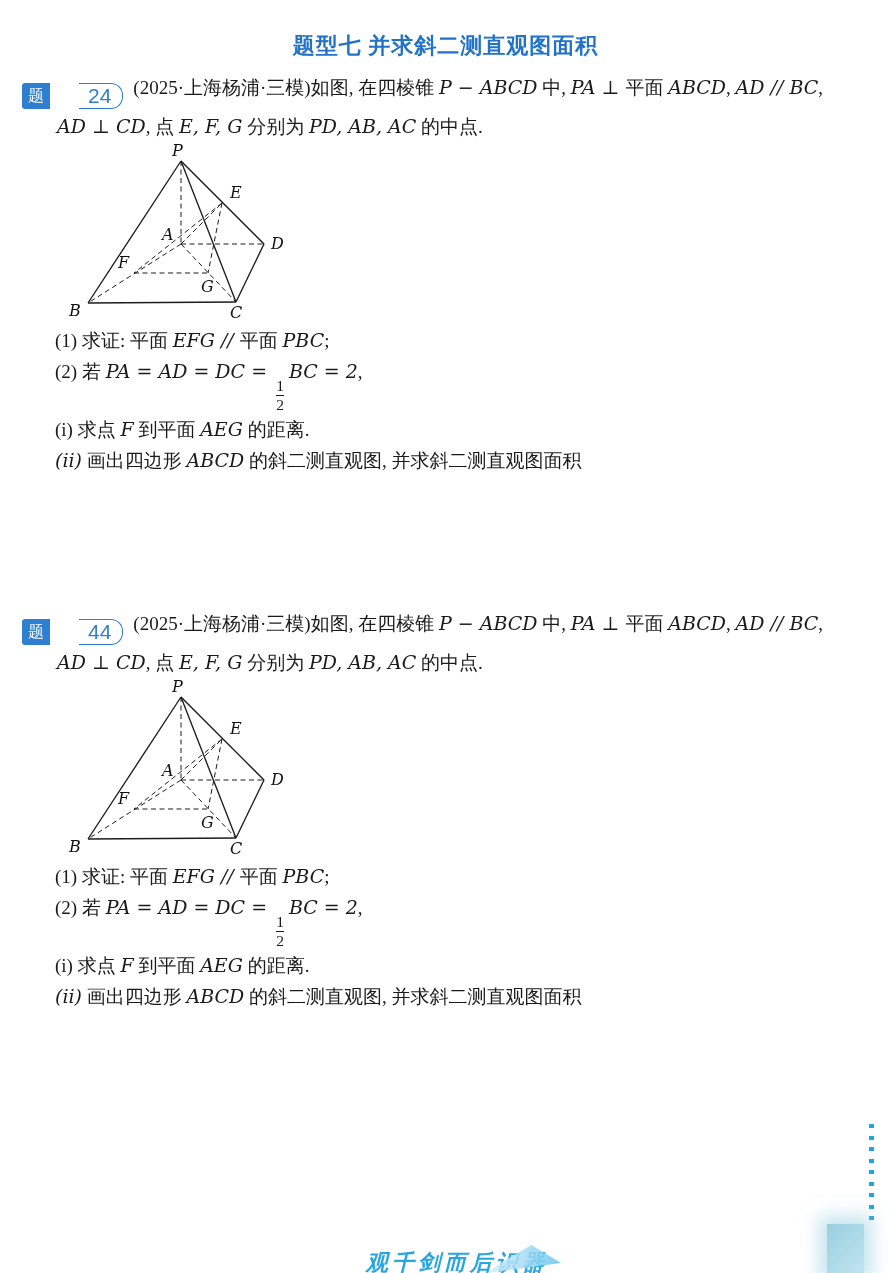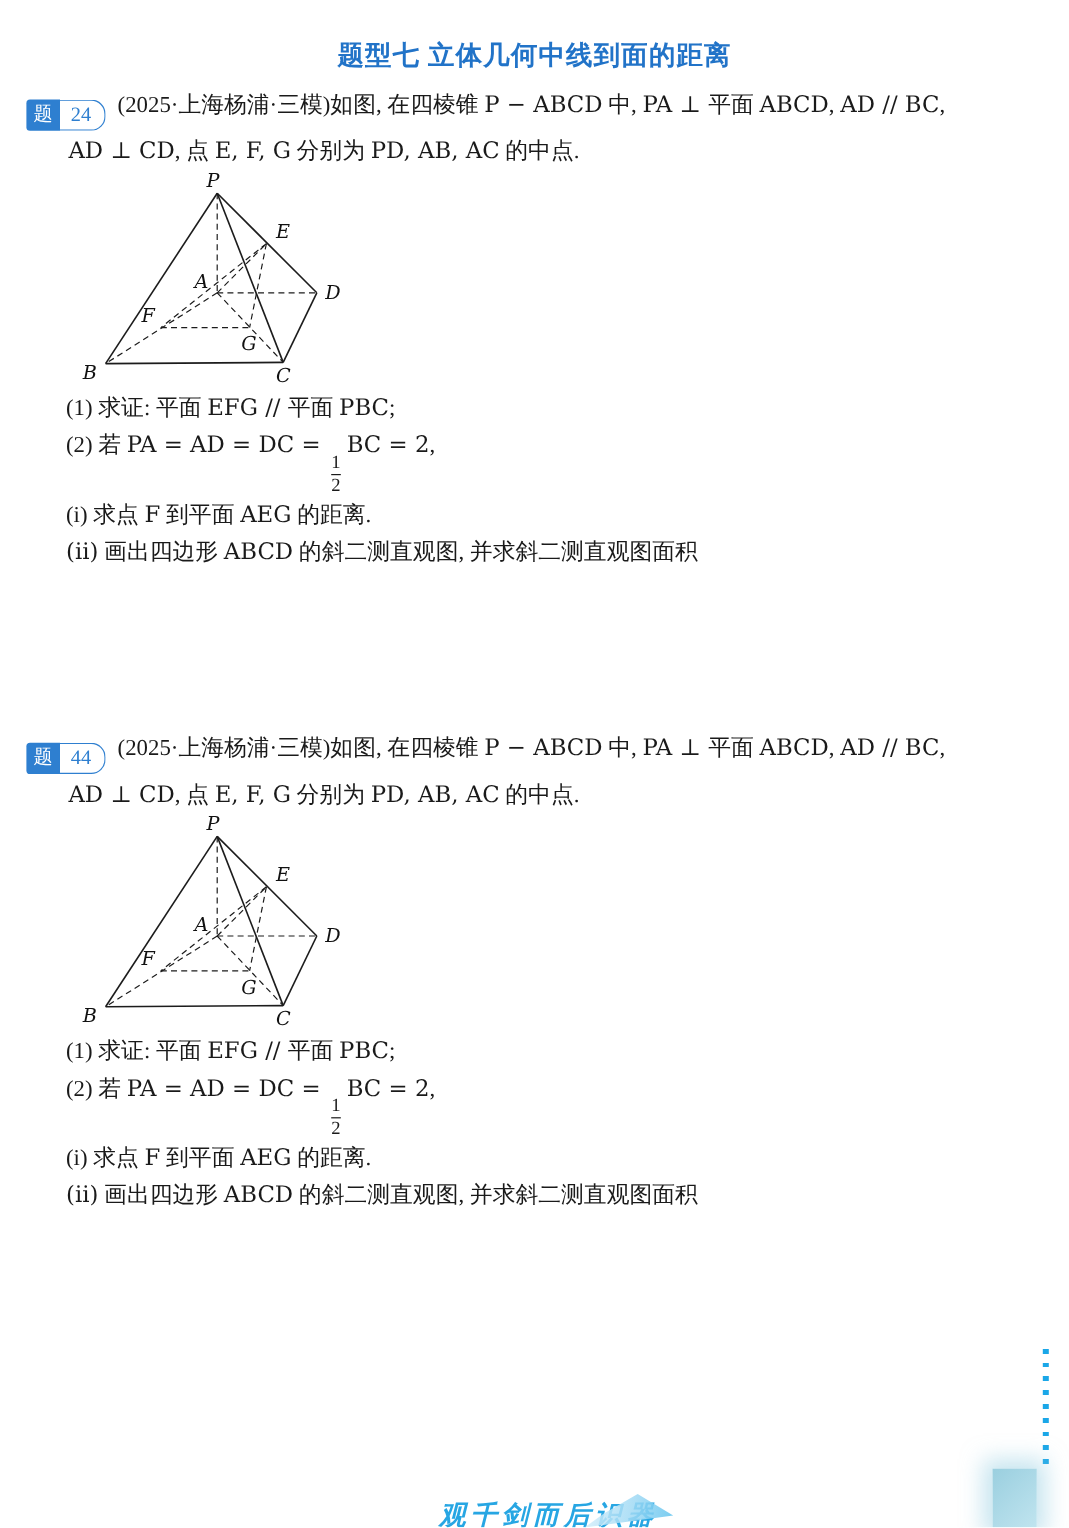--- a/index.html
+++ b/index.html
@@ -7,38 +7,39 @@
     position:relative;width:891px;height:1273px;background:#ffffff;
     font-family:"Liberation Serif","DejaVu Serif",serif;color:#1a1a1a;overflow:hidden;
   }
   .title{
     position:absolute;top:30px;left:0;width:100%;text-align:center;
     font-size:22px;line-height:32px;font-weight:bold;color:#2173C8;
     font-family:"Liberation Serif","DejaVu Serif",serif;letter-spacing:1px;
   }
   .problem{position:absolute;left:22px;width:848px;font-size:19px;}
   .line{line-height:30px;}
-  .m{font-family:"DejaVu Serif","Liberation Serif",serif;}
+  .m{font-style:italic;font-family:"DejaVu Serif","Liberation Serif",serif;}
   .stmt2{margin:2px 0 0 35px;}
   .fig{display:block;margin:2px 0 0 33px;}
   .q{margin:2px 0 0 33px;line-height:29px;}
 
   .badge{
     display:inline-flex;height:26px;vertical-align:-7px;margin-right:10px;
     font-family:"Liberation Sans","DejaVu Sans",sans-serif;
   }
   .badge-ti{
     width:28px;background:#2E7FD0;color:#ffffff;font-size:16px;
     display:flex;align-items:center;justify-content:center;border-radius:3px 0 0 3px;
   }
   .badge-num{
     box-sizing:border-box;border:1.6px solid #2E7FD0;border-left:none;color:#2E7FD0;
-    font-size:17px;display:flex;align-items:center;justify-content:center;
+    font-size:21px;display:flex;align-items:center;justify-content:center;
     border-radius:0 12px 12px 0;padding:0 11px 0 9px;background:#fff;
-    font-family:Liberation Serif, serif;
+    font-family:Liberation Sans, sans-serif;
+    margin-left:29px;
   }
 
   .frac{
     display:inline-flex;flex-direction:column;align-items:center;
     vertical-align:-13px;margin:0 5px 0 3px;font-size:15.5px;line-height:16px;font-style:normal;
   }
   .frac .fbar{height:0;border-top:1.3px solid #1a1a1a;align-self:stretch;margin:1px 0;}
 
   .footer{
     position:absolute;left:366px;top:1248px;z-index:1;
@@ -59,21 +60,21 @@
     position:absolute;left:827px;top:1224px;width:37px;height:49px;
     background:linear-gradient(135deg,#9ACFDF 0%,#C0E4EF 100%);
     box-shadow:0 0 18px 8px rgba(150,205,225,.55);
   }
 </style>
 </head>
 <body>
 
 <div class="page">
 
-  <div class="title">题型七 立体几何中线到面的距离</div>
+  <div class="title">题型七 并求斜二测直观图面积</div>
 
   <section class="problem" style="top:72px;">
     <div class="line">
       <span class="badge">
         <span class="badge-ti">题</span>
         <span class="badge-num">24</span>
       </span><span><span>(2025·上海杨浦·三模)如图, 在四棱锥 </span><span class="m">P − ABCD</span><span> 中, </span><span class="m">PA ⊥ </span><span>平面 </span><span class="m">ABCD</span><span>, </span><span class="m">AD // BC</span><span>,</span></span>
     </div>
     <div class="line stmt2"><span class="m">AD ⊥ CD</span><span>, 点 </span><span class="m">E, F, G</span><span> 分别为 </span><span class="m">PD, AB, AC</span><span> 的中点.</span></div>
     <svg class="fig" width="240" height="180" viewBox="0 0 240 180">

